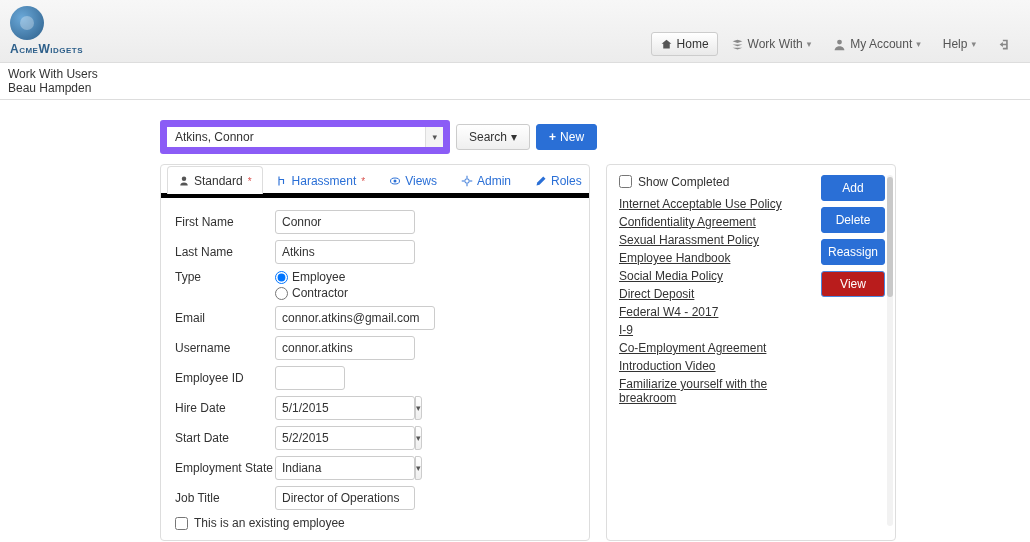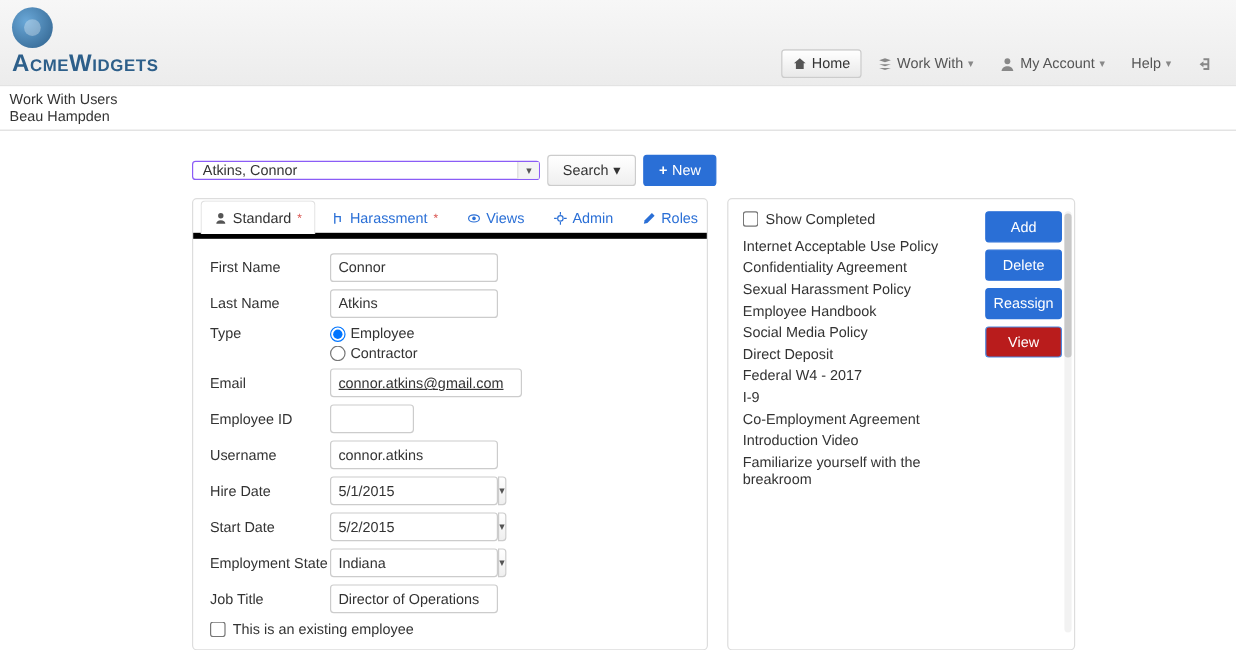--- a/index.html
+++ b/index.html
@@ -22,39 +22,39 @@
   .logo-block { display:flex; flex-direction:column; align-items:flex-start; }
   .logo-circle {
     width: 34px; height:34px; border-radius:50%;
     background: radial-gradient(circle at 35% 35%, #6aa8d8, #2d5f8a);
     position:relative; margin-bottom:2px;
   }
   .logo-circle::after{
     content:""; position:absolute; top:10px; left:10px; width:14px;height:14px;
     border-radius:50%; background:#fff; opacity:.3;
   }
-  .logo-text { font-variant: small-caps; font-weight:bold; color:#2d5f8a; font-size:20px; letter-spacing:.5px;}
+  .logo-text { font-variant: small-caps; font-weight:bold; color:#2d5f8a; font-size:12px; letter-spacing:.5px;}
   .top-nav { display:flex; align-items:center; gap:4px; }
   .nav-btn {
     display:flex; align-items:center; gap:4px;
     padding:4px 8px; border:1px solid transparent; border-radius:3px;
     color:#555; font-size:12px; cursor:pointer;
   }
   .nav-btn.home { background:linear-gradient(#fff,#e9e9e9); border-color:#ccc; color:#333;}
   .nav-btn .caret { font-size:9px; color:#888;}
   .ico { width:13px; height:13px; display:inline-block; }
   .subheader {
     background:#fff; border-bottom:1px solid #ddd;
     padding:4px 8px; display:flex; justify-content:space-between; font-size:12px; color:#333;flex-direction:column;
   }
   .main { padding:20px 20px 8px 20px; }
   .filter-row { display:flex; gap:6px; margin:0 0 10px 140px; align-items:center;}
   .combo {
     display:flex; align-items:center; justify-content:space-between;
-    border:1px solid #8b5cf6; border-radius:3px; height:16px; background:#fff;
+    border:7px solid #8b5cf6; border-radius:3px; height:34px; background:#fff;
     padding:0 6px 0 8px; font-size:12px; color:#333; cursor:pointer;
   }
   .combo.wide{ width:290px;}
   .combo .caret{ background:#f4f4f4; border-left:1px solid #ddd; padding:0 6px; height:100%; display:flex;align-items:center; margin-right:-6px; font-size:9px; color:#555;}
   .btn {
     display:inline-flex; align-items:center; 
     height:26px; padding:0 12px; border-radius:3px; font-size:12px;
     cursor:pointer; border:1px solid transparent;
   }
   .btn-default{ background:linear-gradient(#fff,#efefef); border-color:#ccc; color:#333;}
@@ -91,21 +91,21 @@
   }
   .radio-row{display:flex;flex-direction:column;gap:2px;}
   .radio-item{display:flex;align-items:center;gap:4px;font-size:12px;}
   input[type=radio],input[type=checkbox]{margin:0;}
   .chk-row{display:flex;align-items:center;gap:6px;font-size:12px;margin-top:6px;}
   .req-note{font-size:11px;color:#555;margin:10px 0 0 140px;}
   
   .show-completed{display:flex;align-items:flex-start;gap:6px;font-size:12px;padding:0 0 6px 0;}
   .right-body{display:flex;gap:10px;padding:10px 10px 14px 12px;}
   .task-list{flex:1;font-size:12px;color:#333;max-height:210px;overflow:hidden;position:relative;}
-  .task-list div{padding:2px 0;cursor:pointer;}
+  .task-list div{padding:2px 0;cursor:pointer;text-decoration:underline;}
   .task-scroll{
     position:absolute; right:2px; top:10px; bottom:14px; width:6px;
     background:#f2f2f2; border-radius:3px;
   }
   .task-scroll .thumb{ position:absolute; top:2px; left:0; right:0; height:120px; background:#c9c9c9; border-radius:3px;}
   .side-btns{display:flex;flex-direction:column;gap:6px;}
   .side-btns .btn{width:64px;justify-content:center;}
   .btn-primary.light{background:#b91c1c;border-color:#4a87df;}
 </style>
 </head>
@@ -236,29 +236,29 @@
                 <span>Employee</span>
               </label>
             <label class="radio-item">
                 <input type="radio" name="type" style="">
                 <span>Contractor</span>
               </label>
           </div>
           </div>
         <div class="form-row">
             <label>Email</label>
-          <div class="ctrl"><input type="text" class="fld" style="width: 160px; text-decoration: underline;" value="connor.atkins@gmail.com"></div>
+          <div class="ctrl"><input type="text" class="fld" style="width: 160px;" value="connor.atkins@gmail.com"></div>
+          </div>
+        <div class="form-row">
+            <label>Username</label>
+          <div class="ctrl"><input type="text" class="fld" value="connor.atkins" style=""></div>
           </div>
         <div class="form-row">
             <label>Employee ID</label>
           <div class="ctrl"><input type="text" class="fld short" value="" style=""></div>
-          </div>
-        <div class="form-row">
-            <label>Username</label>
-          <div class="ctrl"><input type="text" class="fld" value="connor.atkins" style=""></div>
           </div>
         <div class="form-row">
             <label>Hire Date</label>
           <div class="ctrl date-combo">
               <input type="text" class="fld" value="5/1/2015" style="">
               <div class="dd">▾</div>
             </div>
           </div>
         <div class="form-row">
             <label>Start Date</label>

